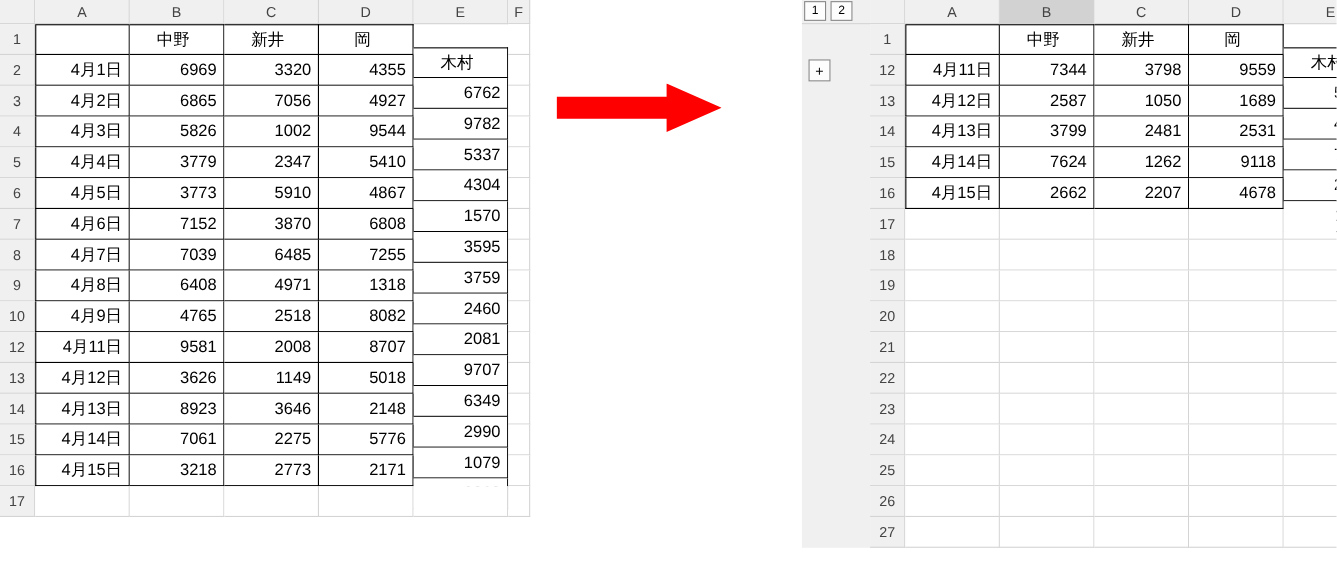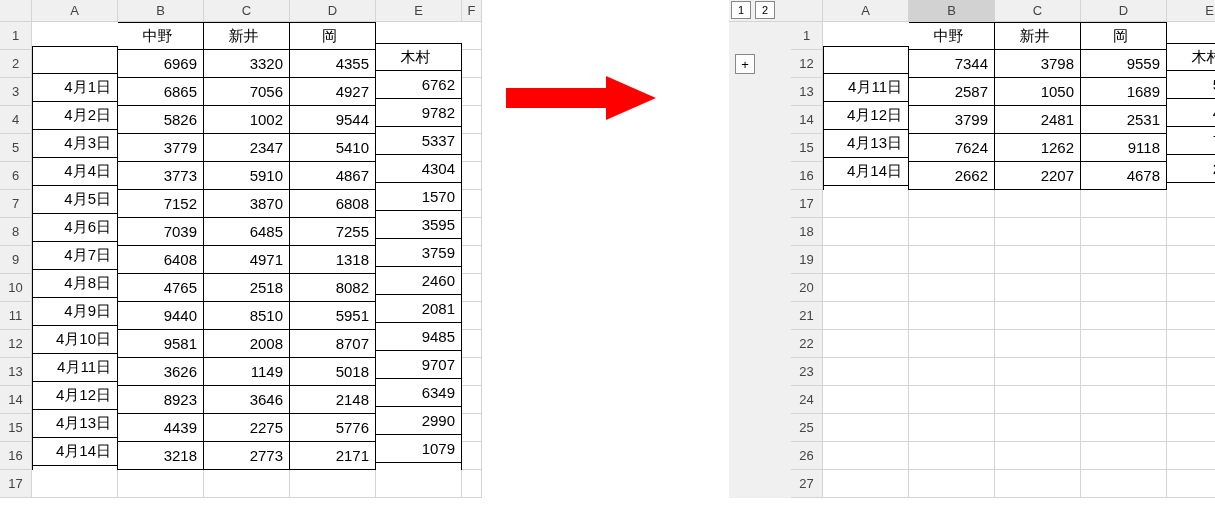--- a/index.html
+++ b/index.html
@@ -75,21 +75,21 @@
   .wA { width: 86px; }
   .wB { width: 86px; }
   .wC { width: 86px; }
   .wD { width: 86px; }
   .wE { width: 86px; }
   .wF { width: 20px; }
 
   
   .b-top    { border-top: 1px solid #000 !important; }
   .b-bottom { border-bottom: 1px solid #000 !important; }
-  .b-left   { border-left: 1px solid #000 !important; margin-top: 24px; }
+  .b-left   { border-left: 1px solid #000 !important; }
   .b-right  { border-right: 1px solid #000 !important; margin-top: 21px; }
   .b-inner-r { border-right: 1px solid #000 !important; }
   .b-inner-b { border-bottom: 1px solid #000 !important; }
 
   
   .outline-bar {
     position: absolute;
     top: 0;
     left: 0;
     width: 62px;
@@ -251,29 +251,20 @@
       <div class="row">
         <div class="row-h">10</div>
         <div class="cell wA b-left b-inner-r b-inner-b">4月9日</div>
         <div class="cell wB b-inner-r b-inner-b">4765</div>
         <div class="cell wC b-inner-r b-inner-b">2518</div>
         <div class="cell wD b-inner-r b-inner-b">8082</div>
         <div class="cell wE b-right b-inner-b">2081</div>
         <div class="cell wF"></div>
       </div>
       <div class="row">
-        <div class="row-h">11</div>
-        <div class="cell wA b-left b-inner-r b-inner-b">4月10日</div>
-        <div class="cell wB b-inner-r b-inner-b">9440</div>
-        <div class="cell wC b-inner-r b-inner-b">8510</div>
-        <div class="cell wD b-inner-r b-inner-b">5951</div>
-        <div class="cell wE b-right b-inner-b">9485</div>
-        <div class="cell wF"></div>
-      </div>
-      <div class="row">
         <div class="row-h">12</div>
         <div class="cell wA b-left b-inner-r b-inner-b">4月11日</div>
         <div class="cell wB b-inner-r b-inner-b">9581</div>
         <div class="cell wC b-inner-r b-inner-b">2008</div>
         <div class="cell wD b-inner-r b-inner-b">8707</div>
         <div class="cell wE b-right b-inner-b">9707</div>
         <div class="cell wF"></div>
       </div>
       <div class="row">
         <div class="row-h">13</div>
@@ -289,21 +280,21 @@
         <div class="cell wA b-left b-inner-r b-inner-b">4月13日</div>
         <div class="cell wB b-inner-r b-inner-b">8923</div>
         <div class="cell wC b-inner-r b-inner-b">3646</div>
         <div class="cell wD b-inner-r b-inner-b">2148</div>
         <div class="cell wE b-right b-inner-b">2990</div>
         <div class="cell wF"></div>
       </div>
       <div class="row">
         <div class="row-h">15</div>
         <div class="cell wA b-left b-inner-r b-inner-b">4月14日</div>
-        <div class="cell wB b-inner-r b-inner-b">4439</div>
+        <div class="cell wB b-inner-r b-inner-b">7061</div>
         <div class="cell wC b-inner-r b-inner-b">2275</div>
         <div class="cell wD b-inner-r b-inner-b">5776</div>
         <div class="cell wE b-right b-inner-b">1079</div>
         <div class="cell wF"></div>
       </div>
       <div class="row">
         <div class="row-h">16</div>
         <div class="cell wA b-left b-inner-r b-bottom">4月15日</div>
         <div class="cell wB b-inner-r b-bottom">3218</div>
         <div class="cell wC b-inner-r b-bottom">2773</div>

